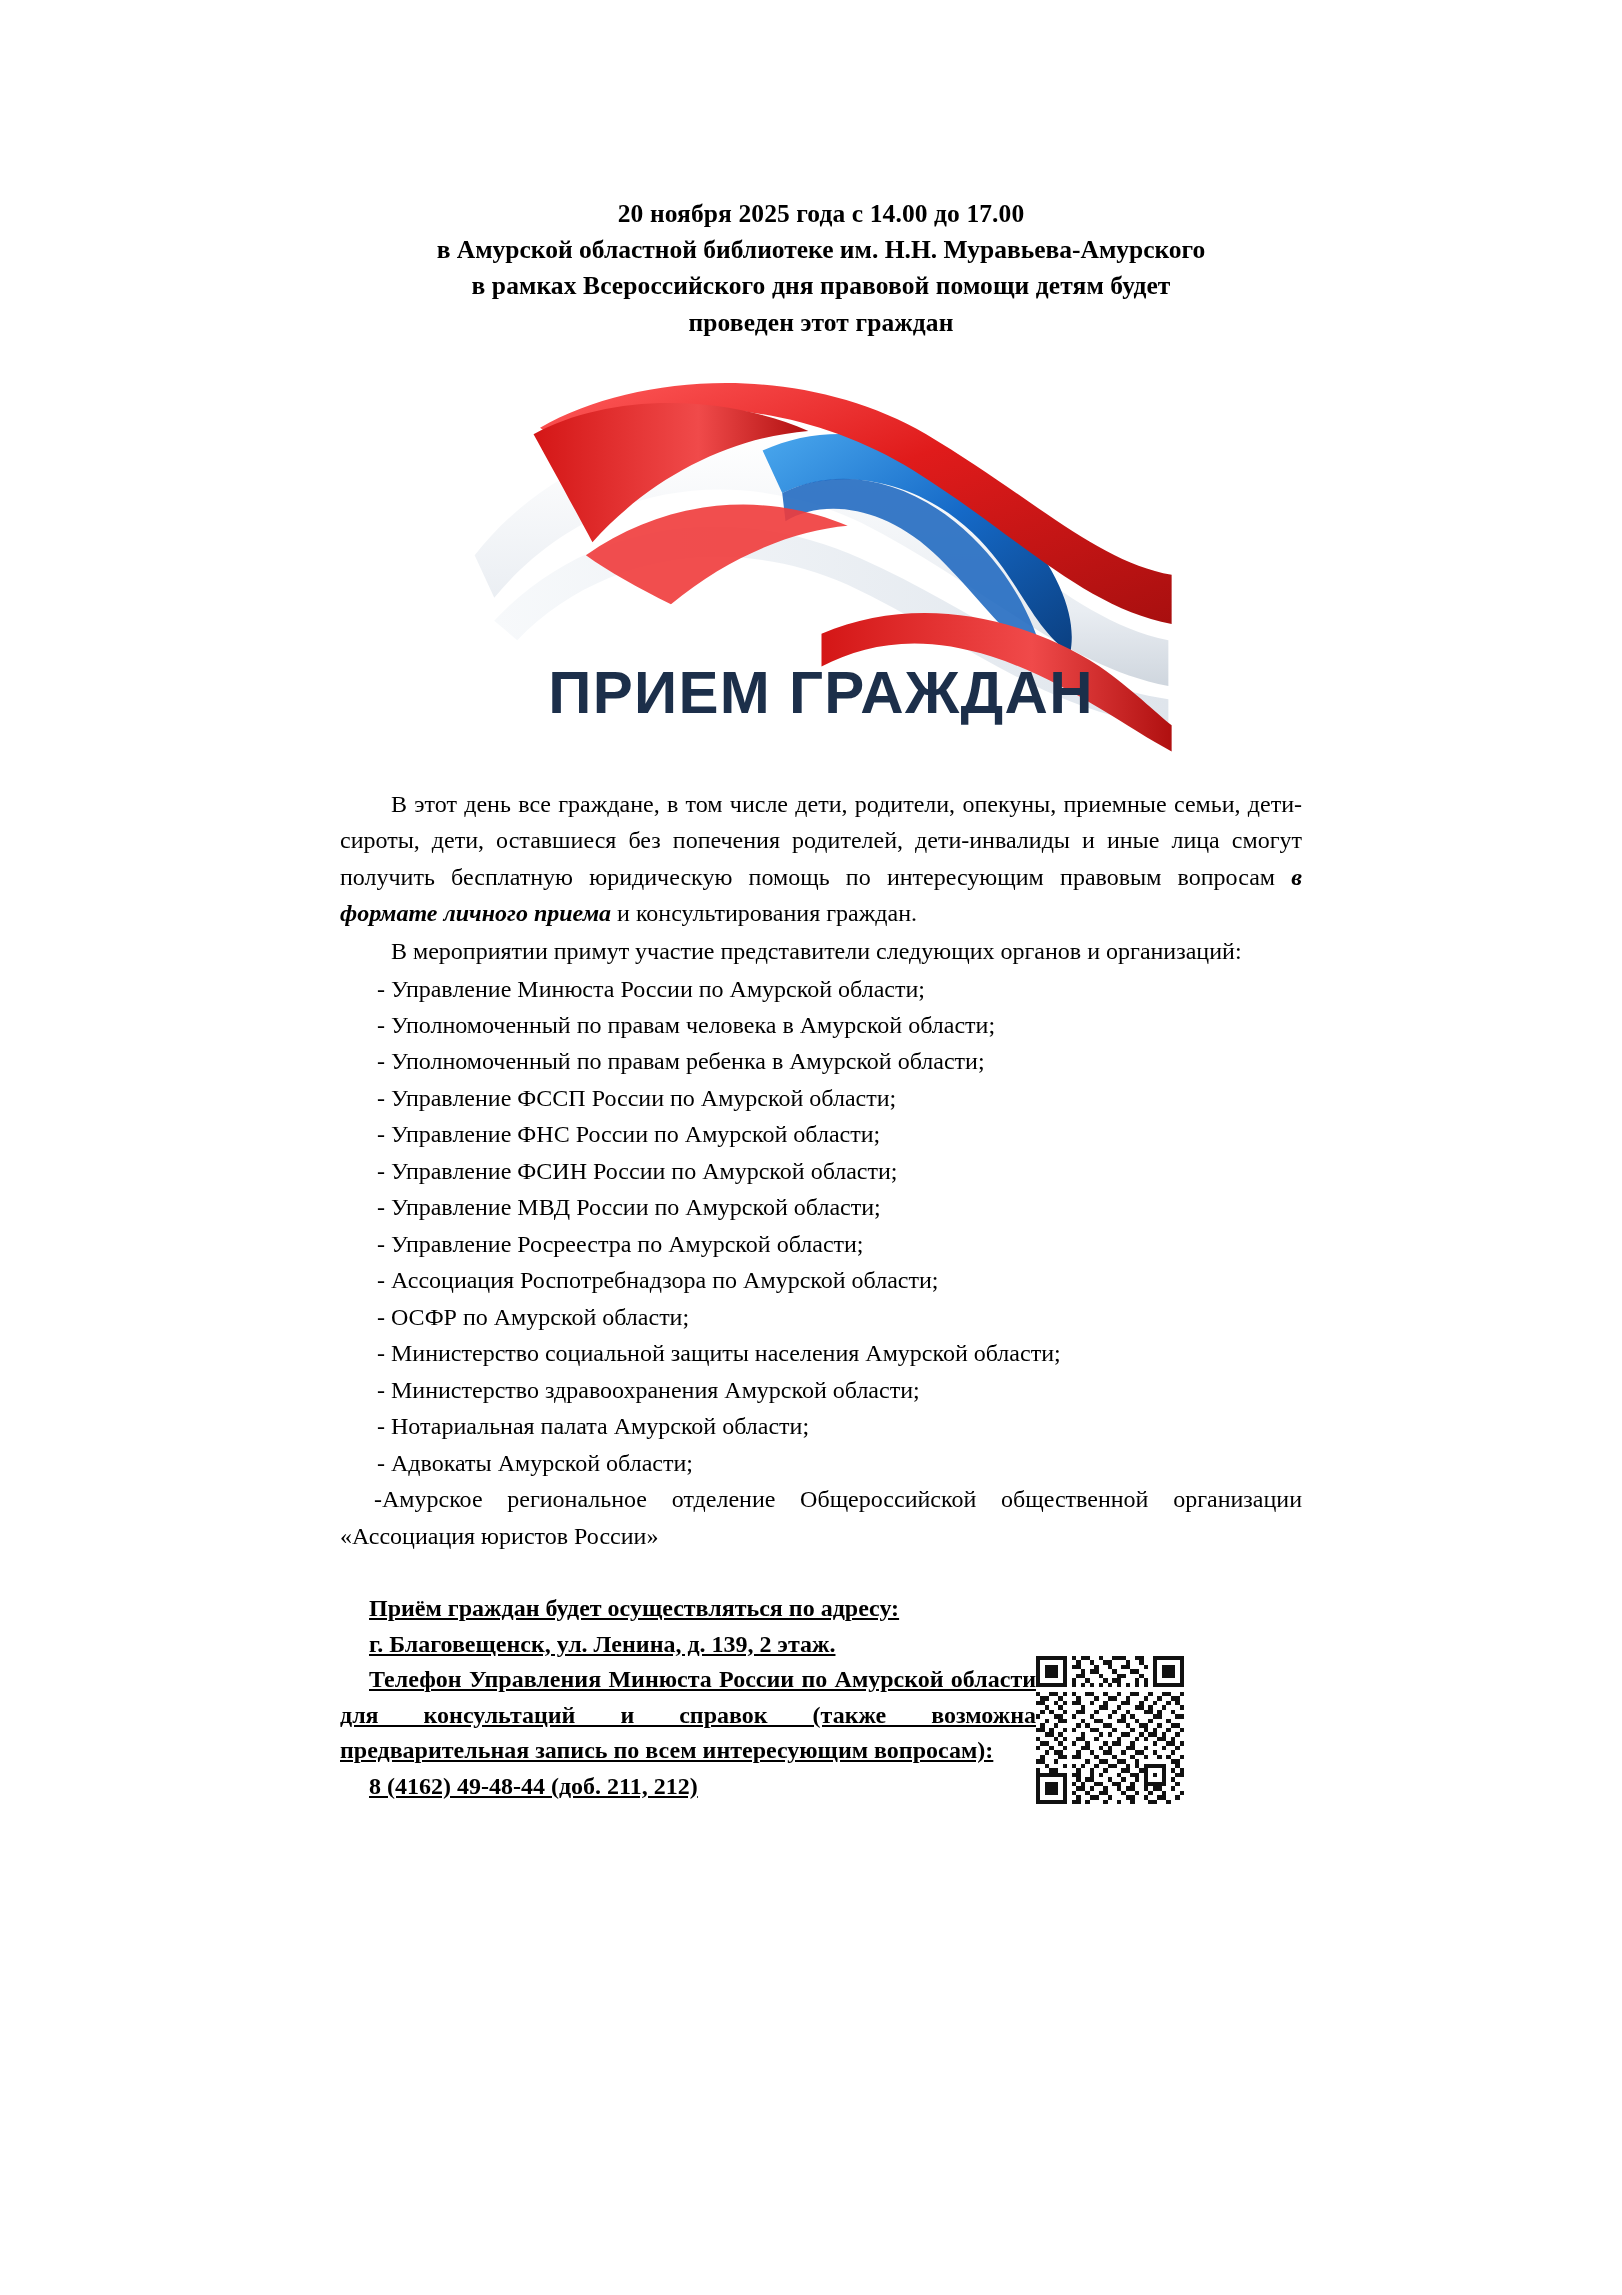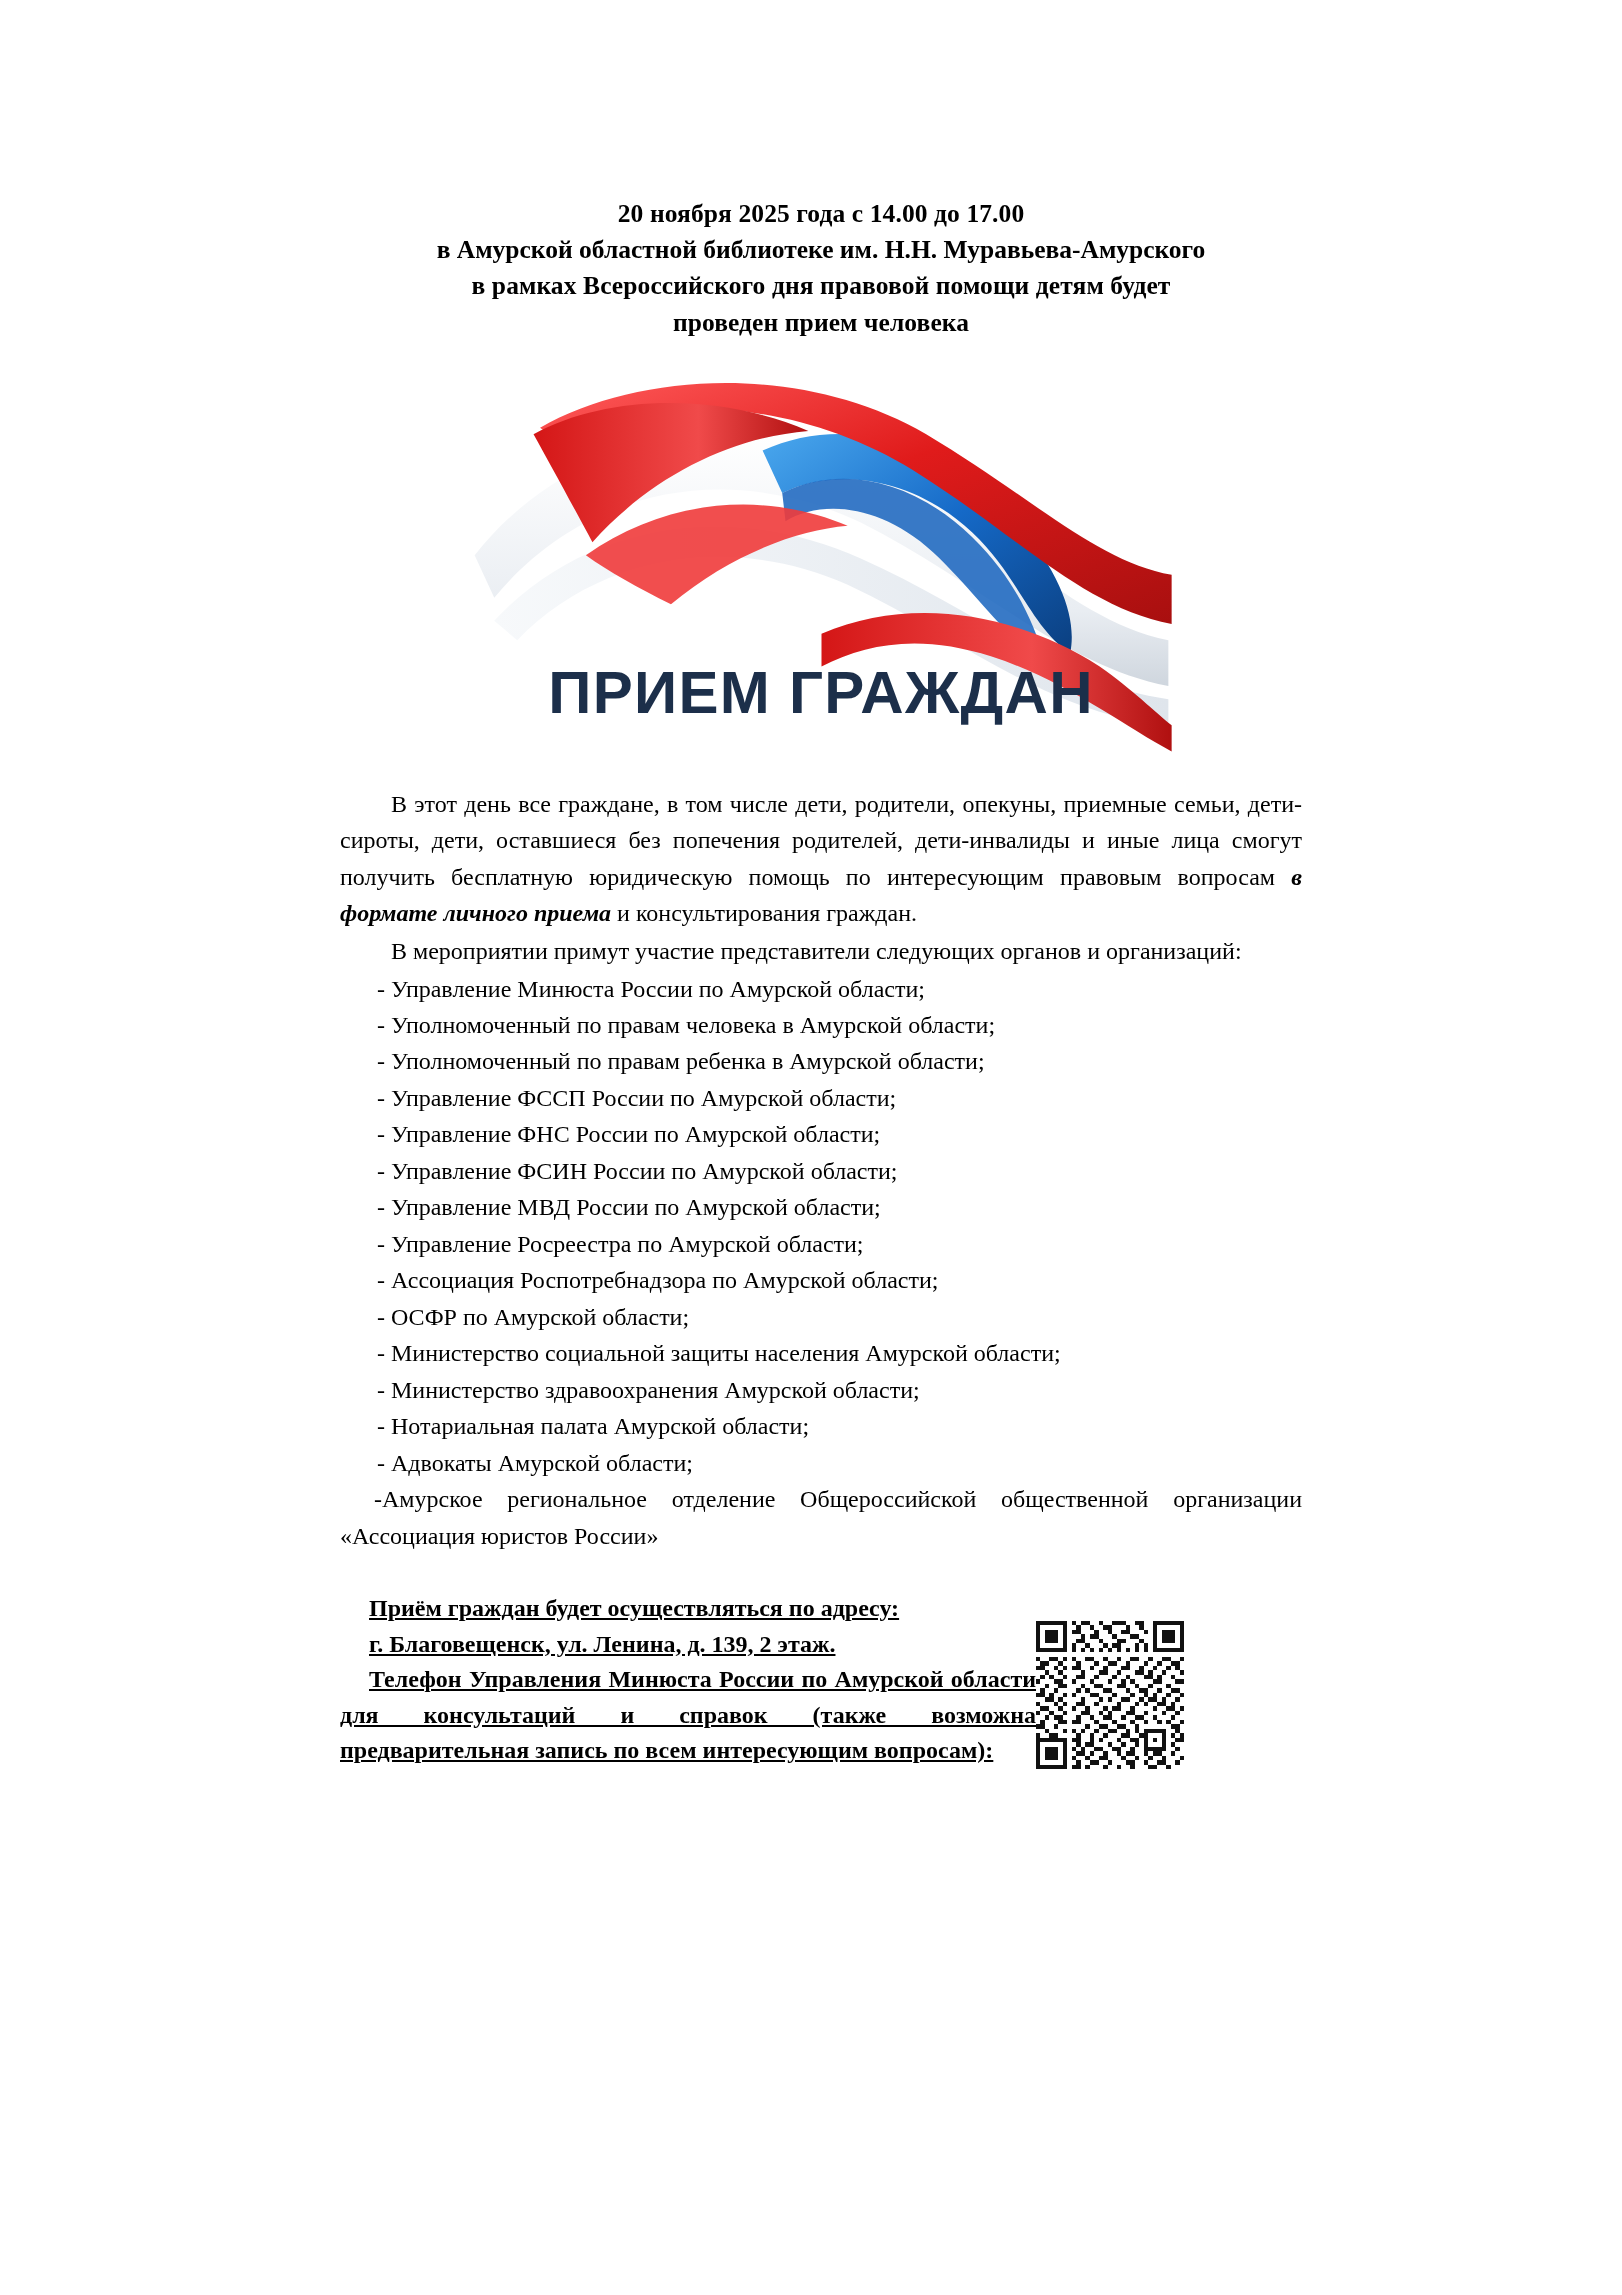--- a/index.html
+++ b/index.html
@@ -130,21 +130,21 @@
 </head>
 <body>
 
 <div class="page">
   <div class="content">
 
     <div class="heading">
       <div class="line1">20 ноября 2025 года с 14.00 до 17.00</div>
       <div class="line2">в Амурской областной библиотеке им. Н.Н. Муравьева-Амурского</div>
       <div class="line3">в рамках Всероссийского дня правовой помощи детям будет</div>
-      <div class="line4">проведен прием человека</div>
+      <div class="line4">проведен этот граждан</div>
     </div>
 
     <div class="banner">
       <svg viewBox="0 0 1120 610" preserveAspectRatio="none" aria-hidden="true">
         <defs>
           <linearGradient id="gRed" x1="0" y1="0" x2="1" y2="1">
             <stop offset="0%" stop-color="#ff5a5a"></stop>
             <stop offset="45%" stop-color="#e01b1b"></stop>
             <stop offset="100%" stop-color="#a80f0f"></stop>
           </linearGradient>
@@ -217,20 +217,21 @@
         <li>- Адвокаты Амурской области;</li>
         <li class="wrap">-Амурское региональное отделение Общероссийской общественной организации «Ассоциация юристов России»</li>
       </ul>
     </div>
 
     <div class="footer">
       <div class="footer-text">
         <p class="ind">Приём граждан будет осуществляться по адресу:</p>
         <p class="ind">г. Благовещенск, ул. Ленина, д. 139, 2 этаж.</p>
         <p class="ind jt">Телефон Управления Минюста России по Амурской области для консультаций и справок (также возможна предварительная запись по всем интересующим вопросам):</p>
+        <p class="ind">8 (4162) 49-48-44 (доб. 211, 212)</p>
       </div>
 
       <div class="qr">
         <svg viewBox="0 0 33 33" shape-rendering="crispEdges" aria-hidden="true">
           <rect width="33" height="33" fill="#ffffff"></rect>
           <g fill="#111111">
 
             <rect x="0" y="0" width="7" height="1"></rect>
               <rect x="0" y="6" width="7" height="1"></rect>
             <rect x="0" y="0" width="1" height="7"></rect>

